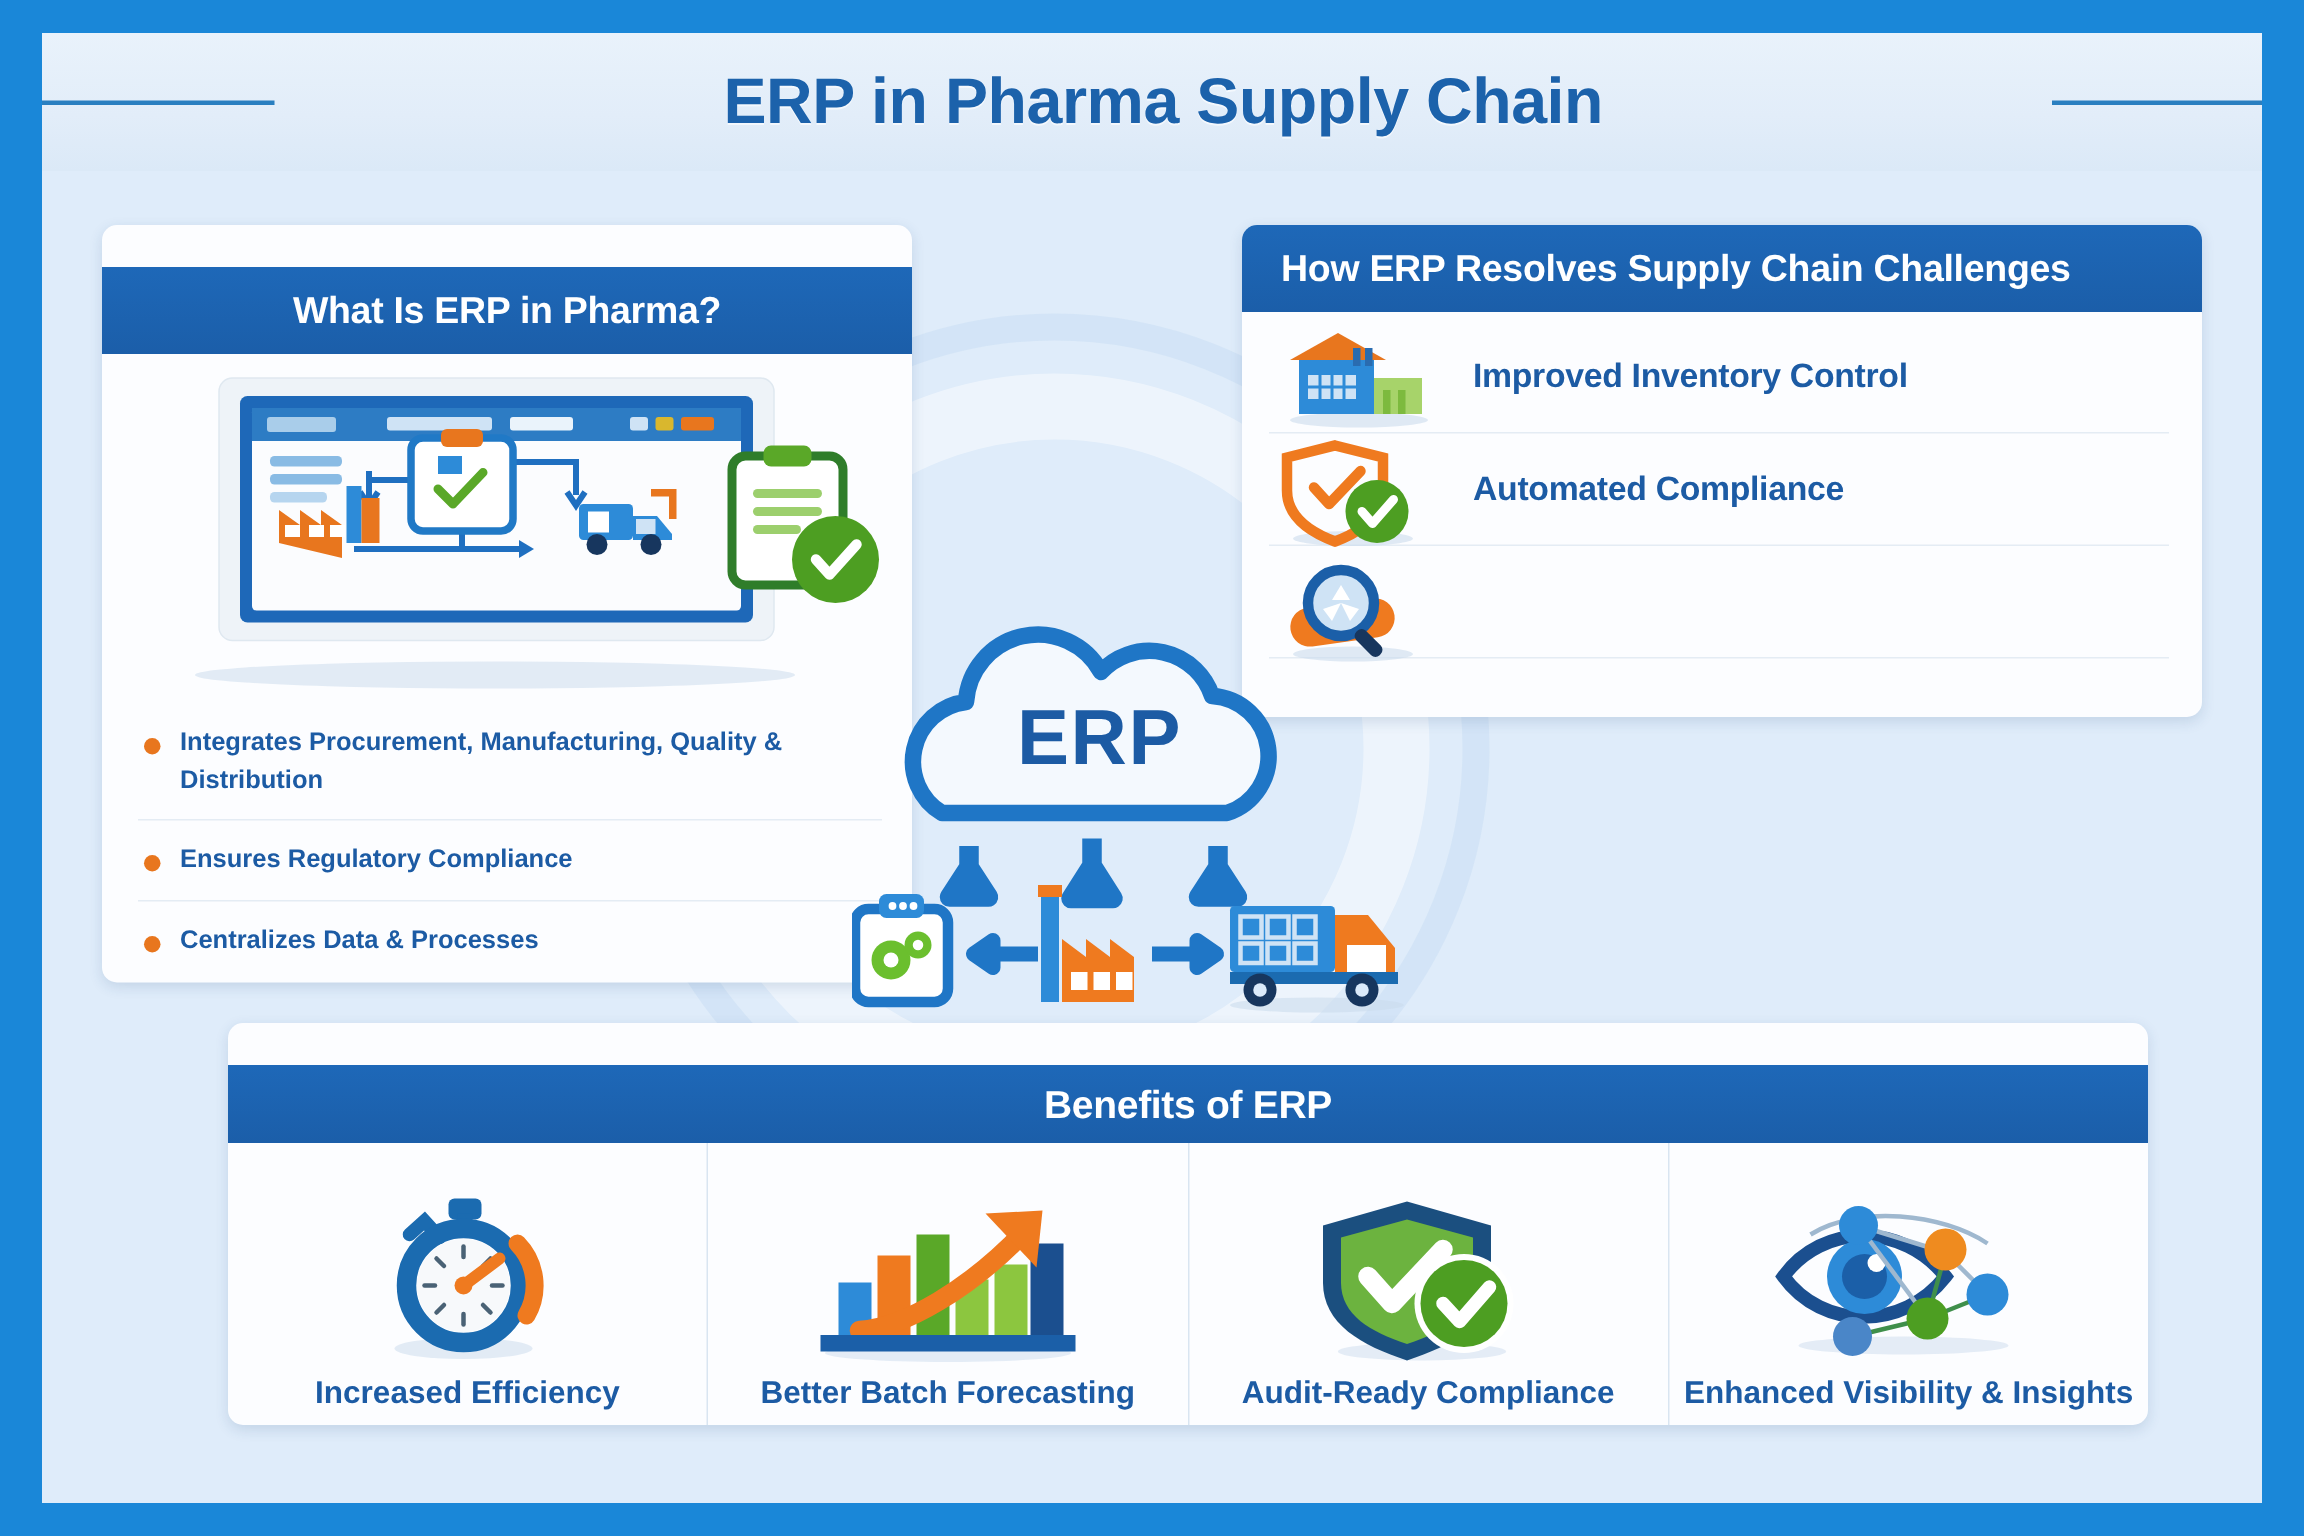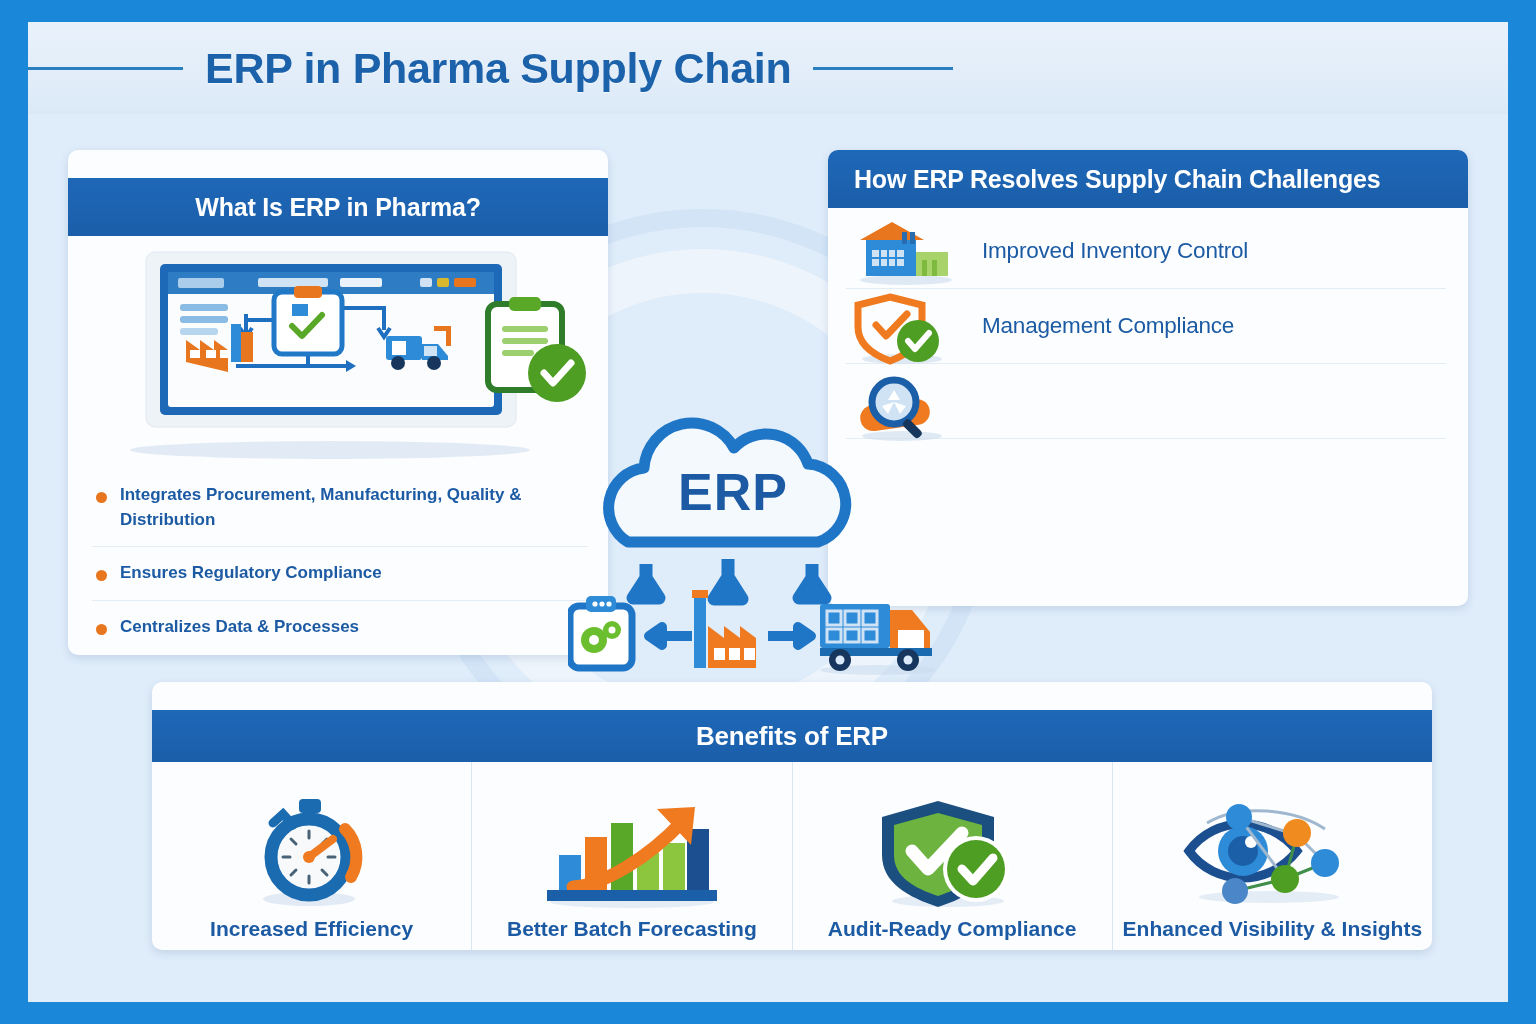--- a/index.html
+++ b/index.html
@@ -16,21 +16,21 @@
     width: 1480px; height: 980px;
     background: #dfecfa;
   }
 
   
   .title-band {
     position: absolute;
     left: 0; top: 0;
     width: 1480px; height: 92px;
     background: linear-gradient(180deg,#e9f2fb 0%, #e2edf9 60%, #dbe9f7 100%);
-    display: flex; align-items: center; justify-content: flex-start;
+    display: flex; align-items: center; justify-content: space-between;
     gap: 22px;
   }
   .title-rule {
     height: 3px; width: 160px;
     background: #2a7fc0;
     flex: none;
   }
   .title-rule.left { width: 155px; }
   .title-rule.right { width: 140px; }
   .page-title {
@@ -101,32 +101,32 @@
   .dot {
     width: 11px; height: 11px; border-radius: 50%;
     background: #e8761e; flex: none; margin-top: 9px;
   }
   .bullet-text {
     font-size: 17px; font-weight: 700;
     color: #1c5ba4; line-height: 1.45;
   }
 
   
-  #card-right { left: 800px; top: 128px; width: 640px; height: 456px; }
+  #card-right { left: 800px; top: 128px; width: 640px; height: 328px; }
   #card-right .card-head { height: 58px; }
   .chal-list { padding: 6px 22px 0 18px; }
   .chal-row {
     display: flex; align-items: center; gap: 18px;
     height: 75px;
     border-bottom: 1px solid #e4ecf4;
   }
   .chal-row:last-child { border-bottom: 1px solid #e4ecf4; }
   .chal-icon { width: 118px; height: 70px; flex: none; position: relative; }
   .chal-text {
-    font-size: 22.5px; font-weight: 400; color: #1c5ba4;
+    font-size: 22.5px; font-weight: 700; color: #1c5ba4;
     letter-spacing: -0.2px; white-space: nowrap;
   }
 
   
   #card-bottom { left: 124px; top: 660px; width: 1280px; height: 268px; }
   #card-bottom .card-head { height: 52px; font-size: 26px; }
   .benefits {
     display: flex; height: 216px; border-radius: 28px;
   }
   .benefit {
@@ -282,21 +282,21 @@
       <div class="chal-row">
         <div class="chal-icon">
           <svg width="118" height="76" viewBox="0 0 118 76">
             <ellipse cx="56" cy="68" rx="40" ry="5" fill="#ccdced" opacity=".6"></ellipse>
             <path d="M44 6 L76 14 v22 c0 18 -16 28 -32 34 c-16 -6 -32 -16 -32 -34 V14 z" fill="none" stroke="#ef7a1f" stroke-width="7"></path>
             <path d="M30 34 l10 11 l21 -22" stroke="#ef7a1f" stroke-width="7" fill="none" stroke-linecap="round" stroke-linejoin="round"></path>
             <circle cx="72" cy="50" r="21" fill="#4d9e22"></circle>
             <path d="M62 50 l7 8 l14 -16" stroke="#fff" stroke-width="6" fill="none" stroke-linecap="round" stroke-linejoin="round"></path>
           </svg>
         </div>
-        <div class="chal-text">Management Compliance</div>
+        <div class="chal-text">Automated Compliance</div>
       </div>
 
       <div class="chal-row">
         <div class="chal-icon">
           <svg width="118" height="76" viewBox="0 0 118 76">
             <ellipse cx="56" cy="70" rx="40" ry="5" fill="#ccdced" opacity=".6"></ellipse>
             <rect x="14" y="36" width="70" height="26" rx="13" fill="#ef7a1f" transform="rotate(-8 49 49)"></rect>
             <circle cx="48" cy="36" r="22" fill="#cfe3f5" stroke="#1b5fa8" stroke-width="7"></circle>
             <path d="M48 24 l6 10 l-12 0 z" fill="#fff"></path>
             <path d="M36 40 l12 -4 l-6 12 z" fill="#fff"></path>

